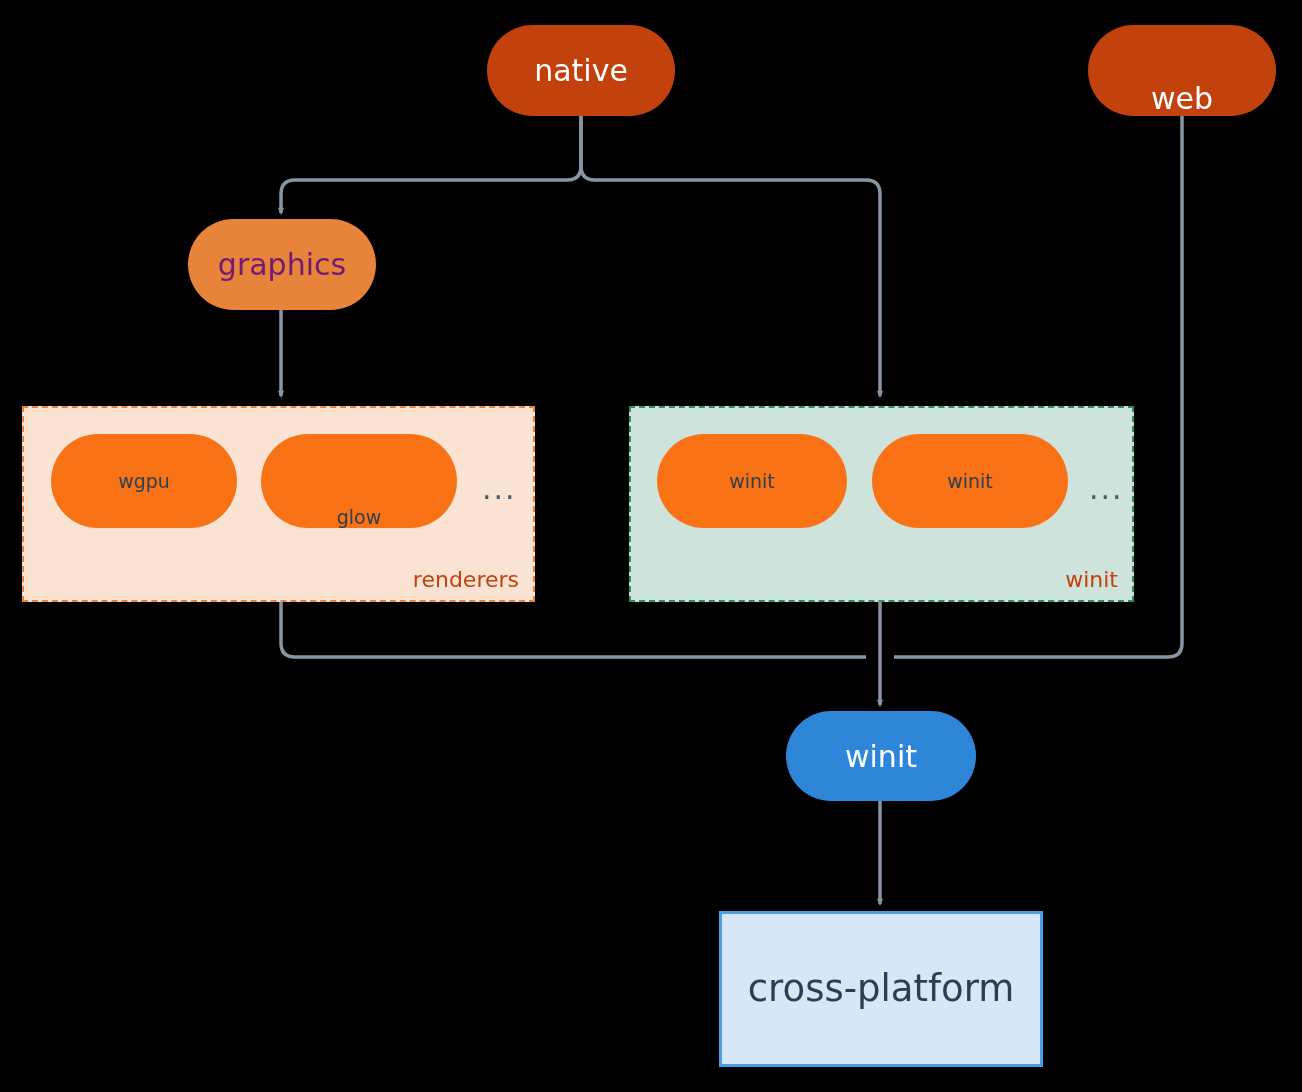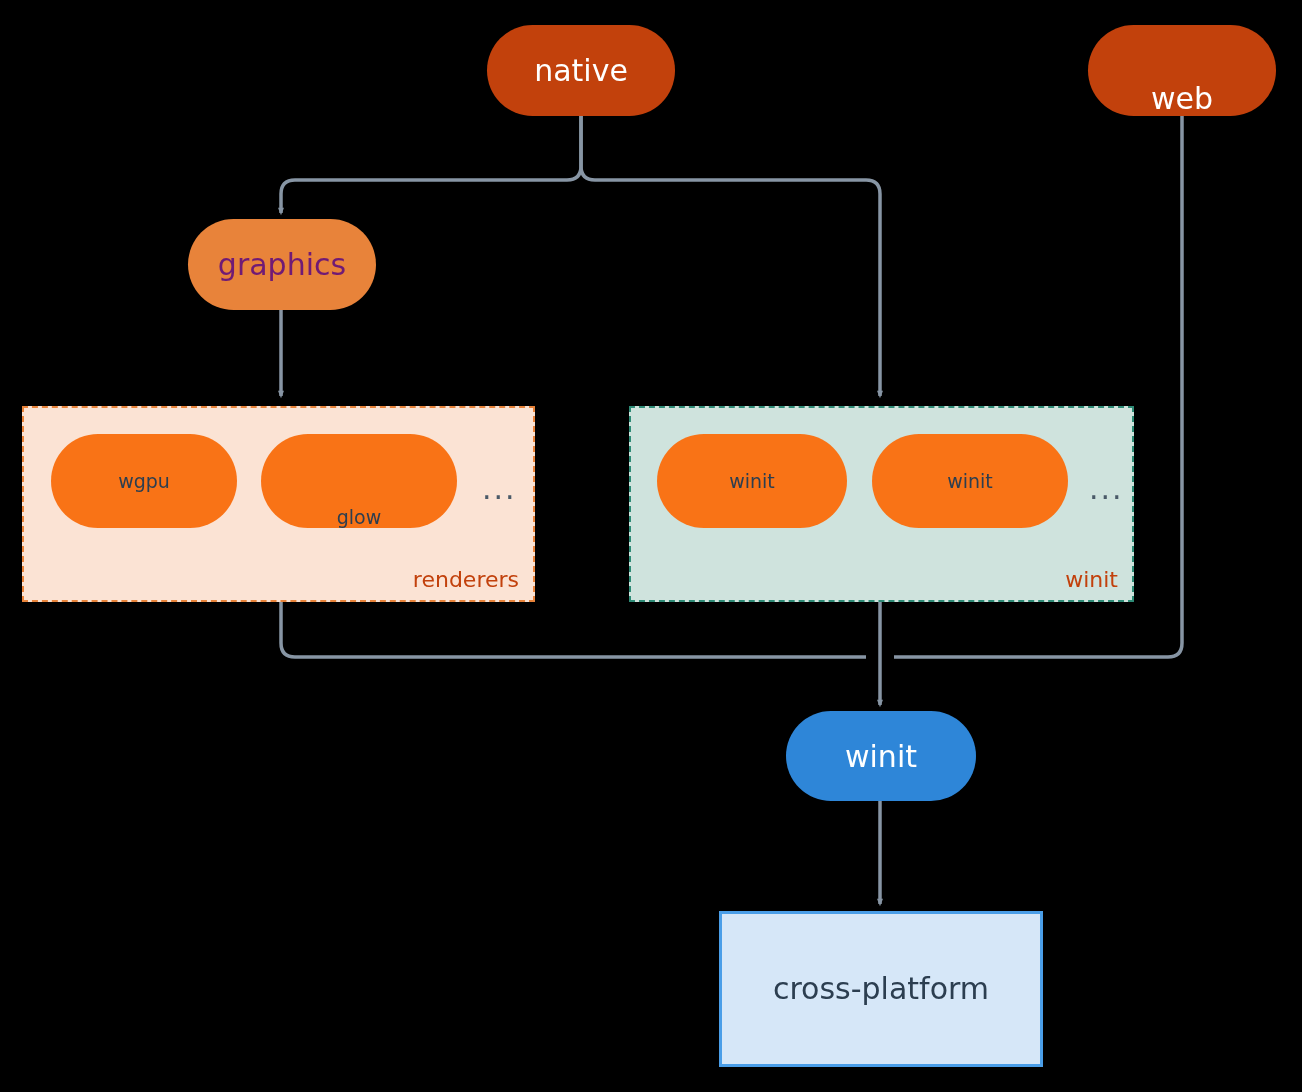--- a/index.html
+++ b/index.html
@@ -91,21 +91,21 @@
   .app-box {
     position: absolute;
     background: #D6E7F8;
     border: 3px solid #4A9EE8;
     box-sizing: border-box;
     display: flex;
     flex-direction: column;
     align-items: center;
     justify-content: center;
     color: #2C3E50;
-    font-size: 30px;
+    font-size: 37px;
     line-height: 1.65;
   }
 </style>
 </head>
 <body>
 
 <div id="diagram-root">
 
   <svg class="edges" viewBox="0 0 1302 1092" width="1302" height="1092">
     <defs>

